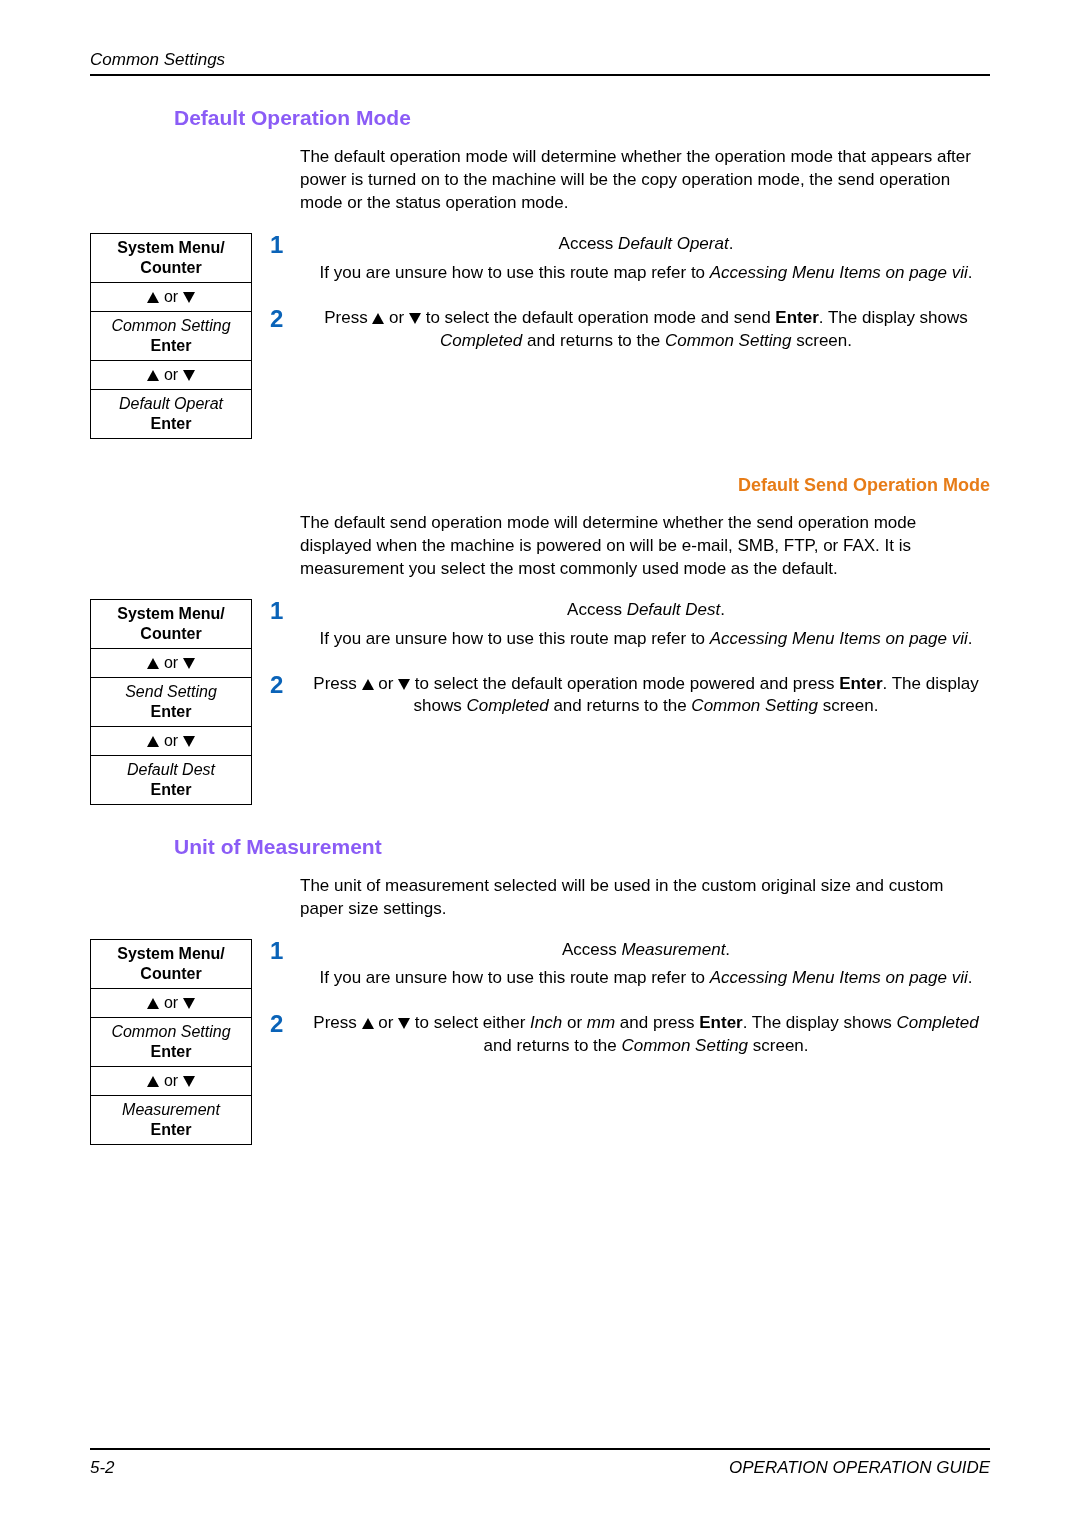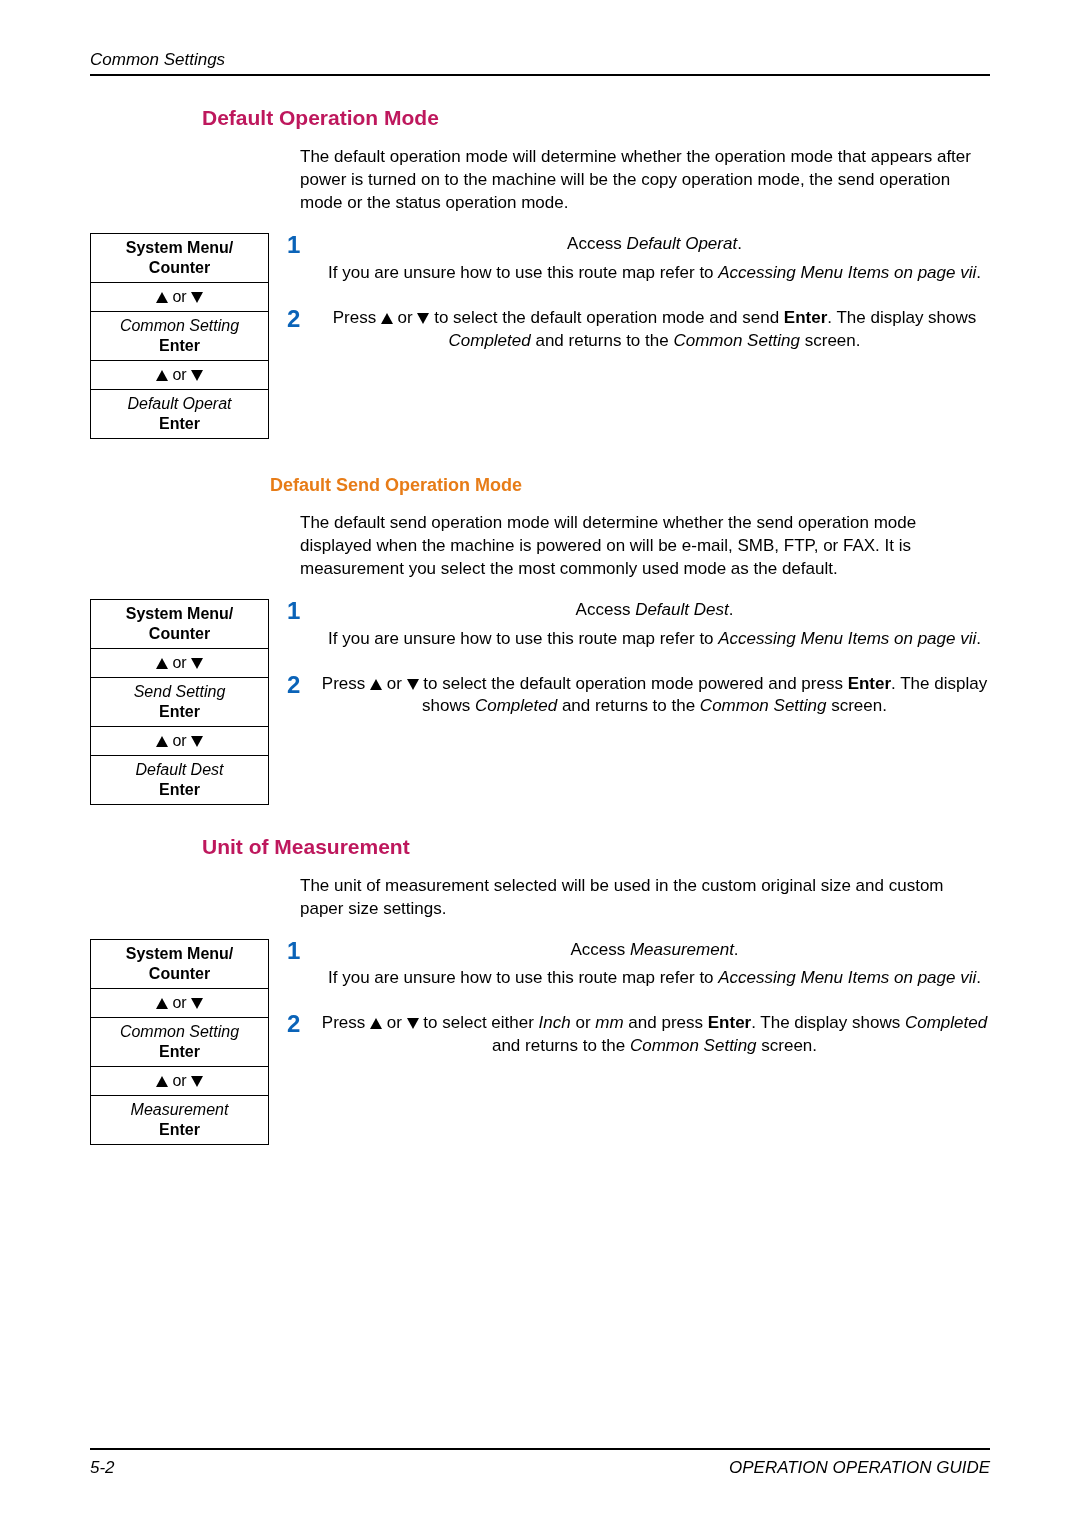--- a/index.html
+++ b/index.html
@@ -16,47 +16,48 @@
     font-style: italic;
     font-size: 17px;
     margin-bottom: 4px;
   }
   .hr-top {
     border: none;
     border-top: 2px solid #000;
     margin-bottom: 30px;
   }
   .section-title-h1 {
-    color: #be185d;
+    color: #8b5cf6;
     font-weight: bold;
     font-size: 21px;
-    margin-left: 112px;
+    margin-left: 84px;
     margin-bottom: 16px;
   }
   .section-title-h2 {
     color: #e77c17;
     font-weight: bold;
     font-size: 18px;
     margin-left: 180px;
     margin-bottom: 16px;
     margin-top: 36px;
+    text-align: right;
   }
   .body-para {
     font-size: 17px;
     line-height: 1.35;
     margin-left: 210px;
     margin-bottom: 18px;
   }
   .block {
     display: flex;
     align-items: flex-start;
     margin-bottom: 8px;
   }
   .menu-box {
-    width: 179px;
+    width: 162px;
     border: 1px solid #000;
     font-size: 16px;
     flex-shrink: 0;
   }
   .menu-row {
     border-bottom: 1px solid #000;
     text-align: center;
     padding: 4px 4px;
     line-height: 1.25;
   }

